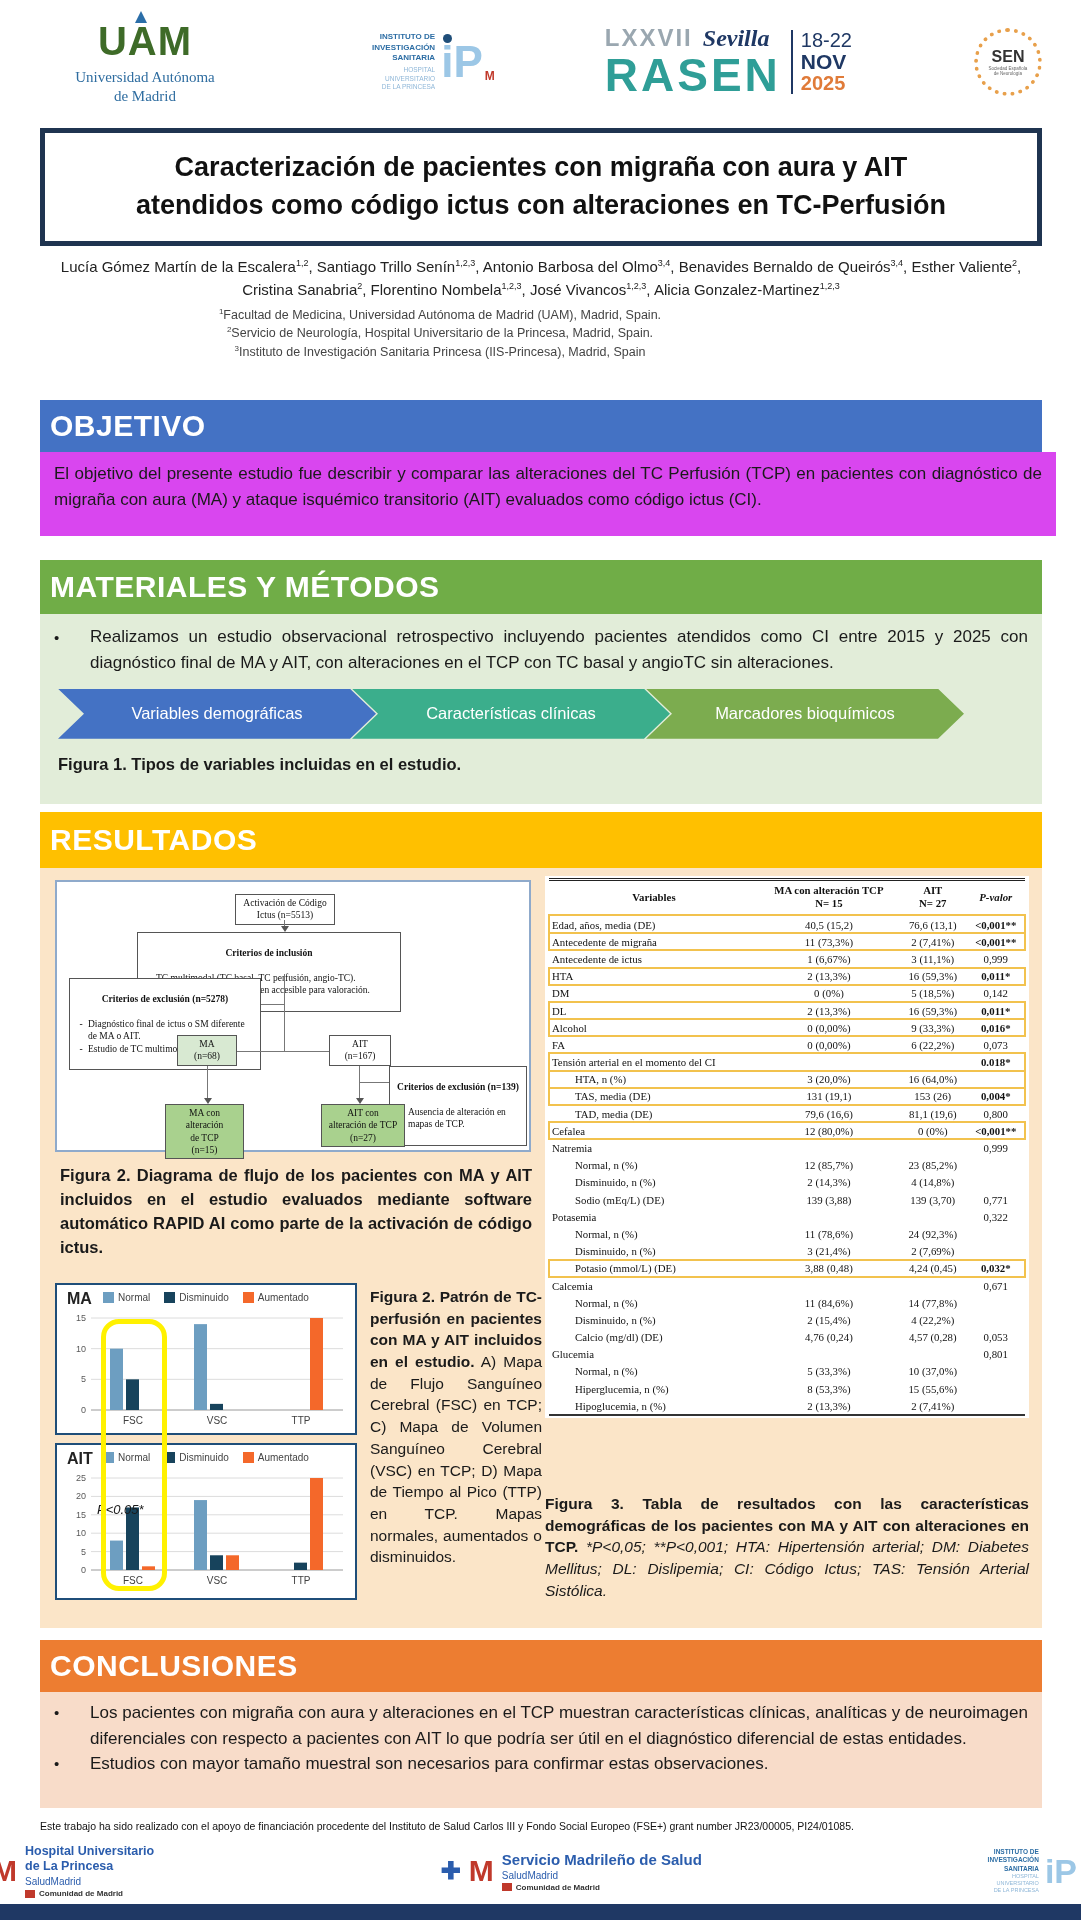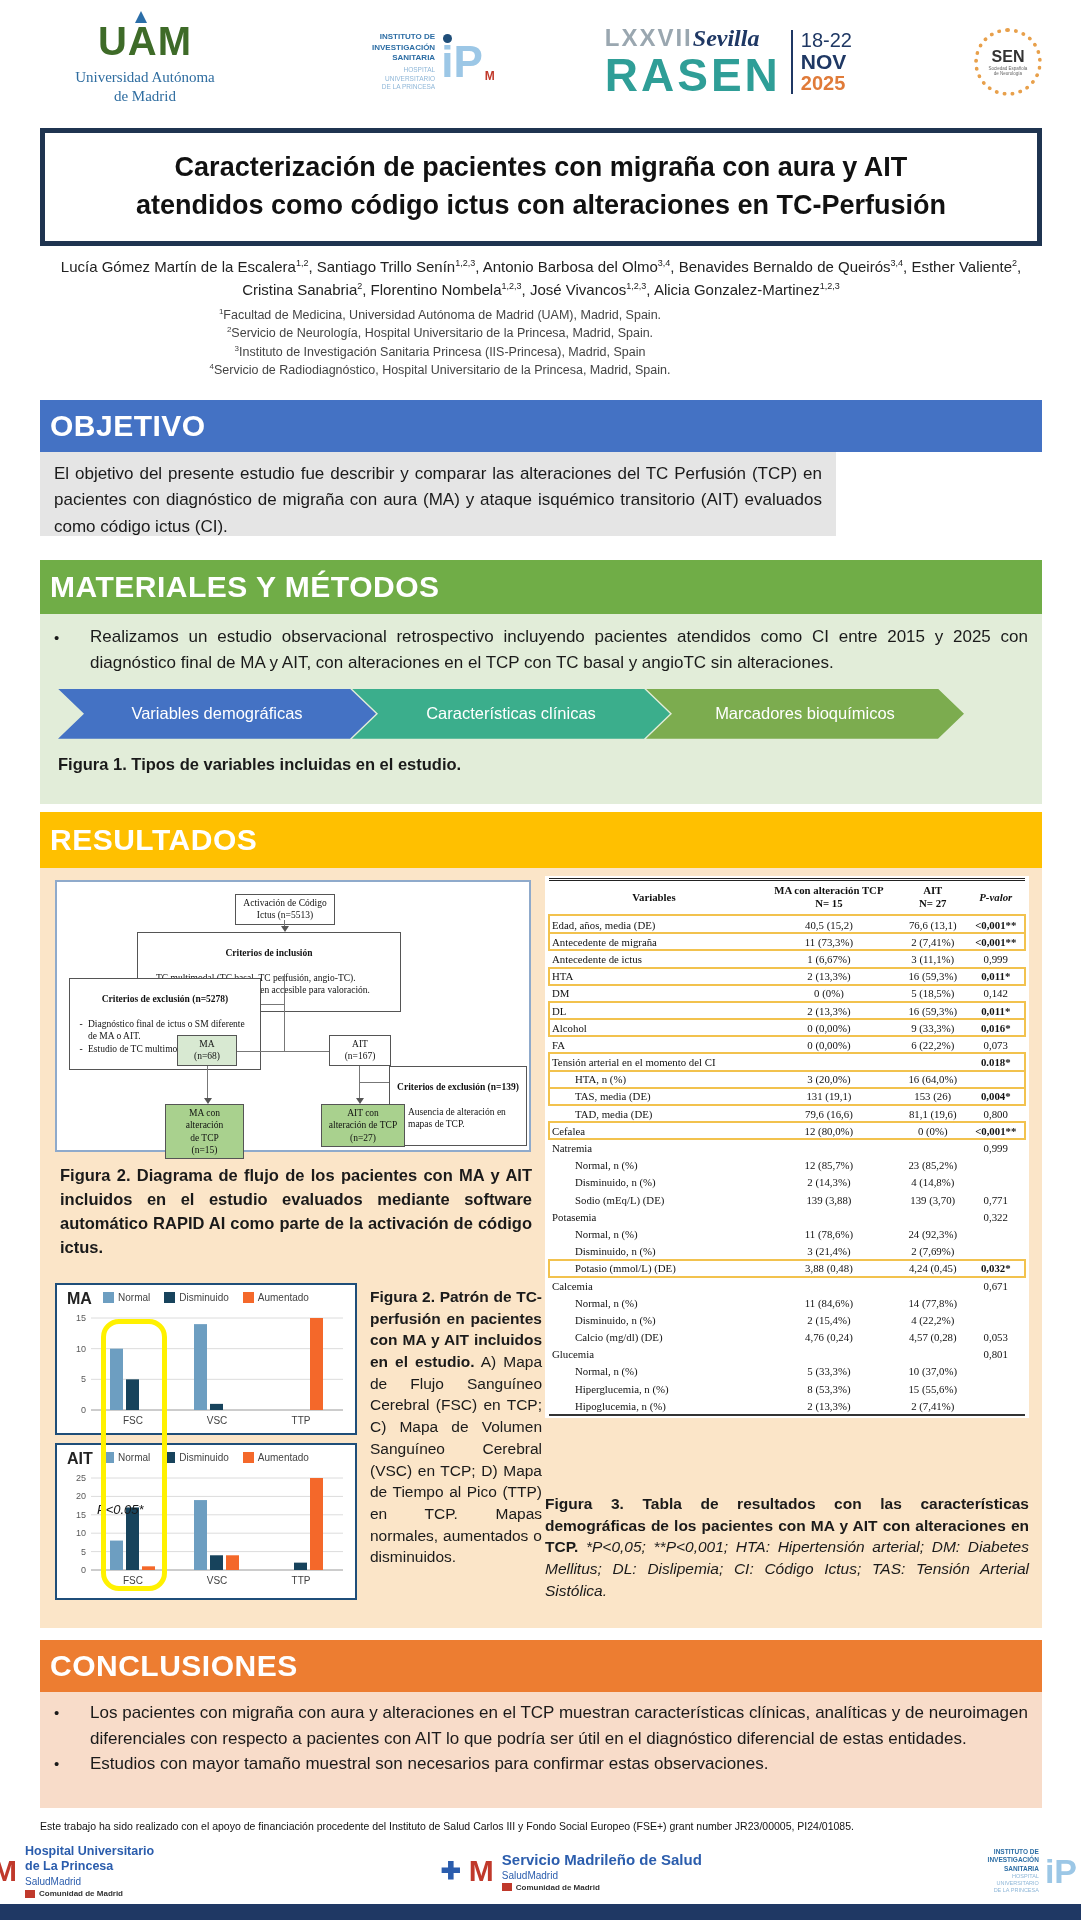--- a/index.html
+++ b/index.html
@@ -17,21 +17,21 @@
   .uam-name { font-family:"Liberation Serif", serif; color:#2F6DA0; font-size:15px; line-height:1.25; margin-top:4px; }
   .iis-logo { display:flex; align-items:center; gap:6px; }
   .iis-text { text-align:right; }
   .iis-inst { font-size:8px; font-weight:bold; color:#2C6DA4; line-height:1.3; white-space:pre-line; }
   .iis-hosp { font-size:6.5px; color:#8FB7D8; line-height:1.3; white-space:pre-line; margin-top:3px; }
   .iis-glyph { font-size:44px; font-weight:bold; color:#9CC7E6; line-height:1; position:relative; }
   .iis-dot { position:absolute; top:-6px; left:2px; width:9px; height:9px; border-radius:50%; background:#1F4E79; }
   .iis-m { position:absolute; right:-12px; bottom:2px; font-size:12px; font-weight:bold; color:#C0392B; }
   .rasen-logo { display:flex; align-items:center; gap:10px; }
   .rasen-block { line-height:1; }
-  .rasen-top { display:flex; align-items:flex-end; gap:0; }
+  .rasen-top { display:flex; align-items:flex-end; gap:10px; }
   .rasen-numeral { font-size:24px; color:#9AA7B0; font-weight:bold; letter-spacing:2px; }
   .rasen-city { font-family:"Liberation Serif", serif; font-style:italic; font-size:24px; color:#1F3864; font-weight:bold; }
   .rasen-name { font-size:46px; font-weight:900; color:#2F9E97; letter-spacing:3px; margin-top:2px; }
   .rasen-dates { border-left:2px solid #1F3864; padding-left:8px; line-height:1.05; }
   .rasen-d1 { font-size:20px; color:#1F3864; }
   .rasen-d2 { font-size:21px; color:#1F3864; font-weight:bold; }
   .rasen-d3 { font-size:20px; color:#E07B39; font-weight:bold; }
   .sen-logo { width:68px; height:68px; border:4px dotted #E8A04B; border-radius:50%;
               display:flex; flex-direction:column; align-items:center; justify-content:center; }
   .sen-acronym { font-size:16px; font-weight:bold; color:#333; }
@@ -49,22 +49,22 @@
   .affiliations sup { font-size:8px; }
 
   
   .band { position:absolute; left:40px; width:1002px; height:52px; color:#fff;
           font-size:30px; font-weight:bold; display:flex; align-items:center; padding-left:10px; letter-spacing:0.5px; }
   .band-objetivo { top:400px; background:#4472C4; }
   .band-metodos { top:560px; background:#70AD47; height:54px; }
   .band-resultados { top:812px; background:#FFC000; height:56px; }
   .band-conclusiones { top:1640px; background:#ED7D31; }
 
-  .objetivo-body { position:absolute; left:40px; top:452px; width:796px; height:84px;
-                   background:#e5e5e5; font-size:17px; line-height:1.55; text-align:justify; padding:9px 14px; }
+  .objetivo-body { position:absolute; left:40px; top:452px; width:1016px; height:84px;
+                   background:#d946ef; font-size:17px; line-height:1.55; text-align:justify; padding:9px 14px; }
 
   .metodos-body { position:absolute; left:40px; top:614px; width:1002px; height:190px; background:#E2EDD9; }
   .met-bullet { display:flex; padding:10px 14px 0 14px; font-size:17px; line-height:1.55; }
   .met-dot { width:36px; flex:none; font-size:15px; padding-top:2px; }
   .met-text { text-align:justify; }
   .chevrons { display:flex; margin:12px 0 0 18px; }
   .chevron { width:318px; height:50px; color:#fff; font-size:16.5px; display:flex; align-items:center; justify-content:center;
              clip-path:polygon(0 0, calc(100% - 26px) 0, 100% 50%, calc(100% - 26px) 100%, 0 100%, 26px 50%); }
   .chevron + .chevron { margin-left:-24px; }
   .fig1-caption { font-size:16.5px; font-weight:bold; margin:16px 0 0 18px; }
@@ -196,21 +196,20 @@
       <div>Caracterización de pacientes con migraña con aura y AIT</div>
       <div>atendidos como código ictus con alteraciones en TC-Perfusión</div>
     </div>
   </div>
 
   <div class="authors" id="authors"><span>Lucía Gómez Martín de la Escalera</span><sup>1,2</sup>, <span>Santiago Trillo Senín</span><sup>1,2,3</sup>, <span>Antonio Barbosa del Olmo</span><sup>3,4</sup>, <span>Benavides Bernaldo de Queirós</span><sup>3,4</sup>, <span>Esther Valiente</span><sup>2</sup>, <span>Cristina Sanabria</span><sup>2</sup>, <span>Florentino Nombela</span><sup>1,2,3</sup>, <span>José Vivancos</span><sup>1,2,3</sup>, <span>Alicia Gonzalez-Martinez</span><sup>1,2,3</sup></div>
   <div class="affiliations" id="affiliations">
       <div><sup>1</sup>Facultad de Medicina, Universidad Autónoma de Madrid (UAM), Madrid, Spain.</div>
       <div><sup>2</sup>Servicio de Neurología, Hospital Universitario de la Princesa, Madrid, Spain.</div>
       <div><sup>3</sup>Instituto de Investigación Sanitaria Princesa (IIS-Princesa), Madrid, Spain</div>
-      <div><sup>4</sup>Servicio de Radiodiagnóstico, Hospital Universitario de la Princesa, Madrid, Spain.</div>
     </div>
 
   <div class="band band-objetivo">OBJETIVO</div>
   <div class="objetivo-body">El objetivo del presente estudio fue describir y comparar las alteraciones del TC Perfusión (TCP) en pacientes con diagnóstico de migraña con aura (MA) y ataque isquémico transitorio (AIT) evaluados como código ictus (CI).</div>
 
   <div class="band band-metodos">MATERIALES Y MÉTODOS</div>
   <div class="metodos-body">
     <div class="met-bullet">
       <span class="met-dot">•</span>
       <span class="met-text">Realizamos un estudio observacional retrospectivo incluyendo pacientes atendidos como CI entre 2015 y 2025 con diagnóstico final de MA y AIT, con alteraciones en el TCP con TC basal  y angioTC sin alteraciones.</span>

